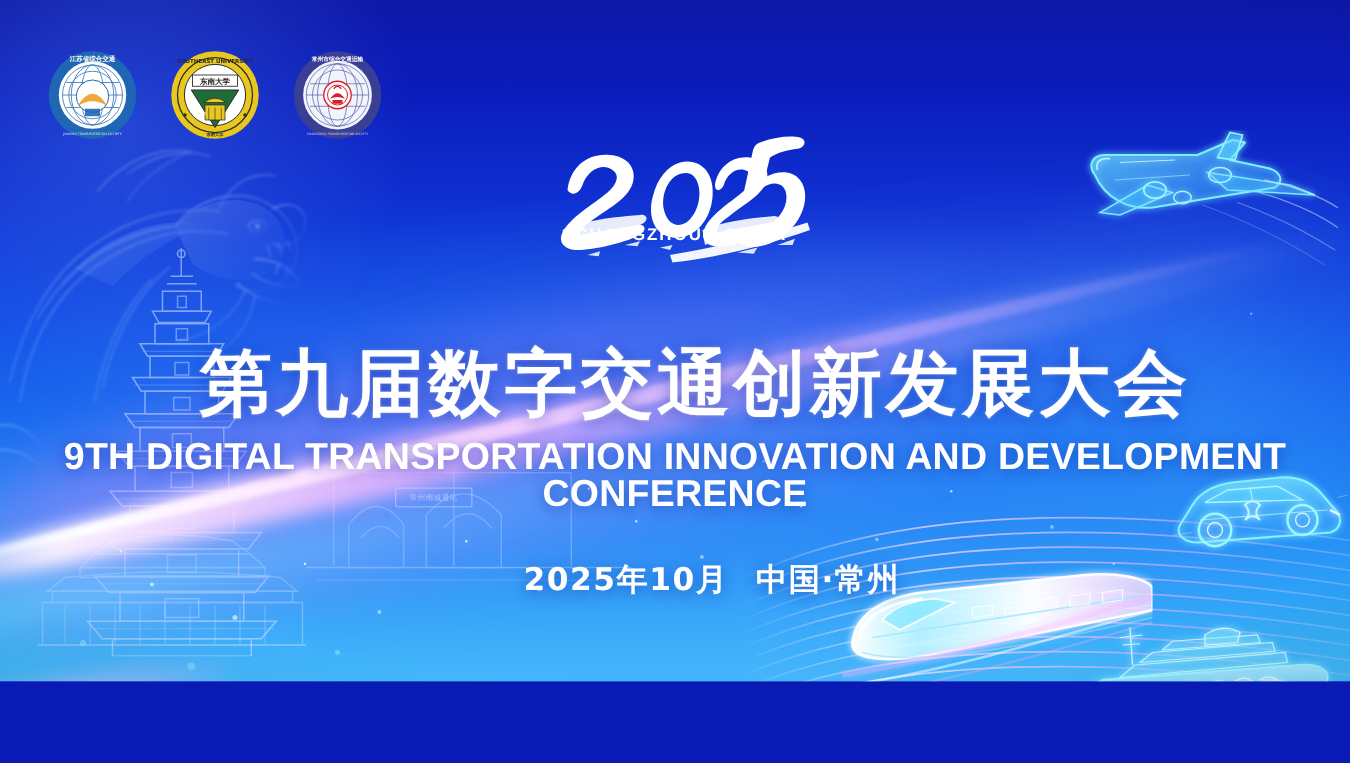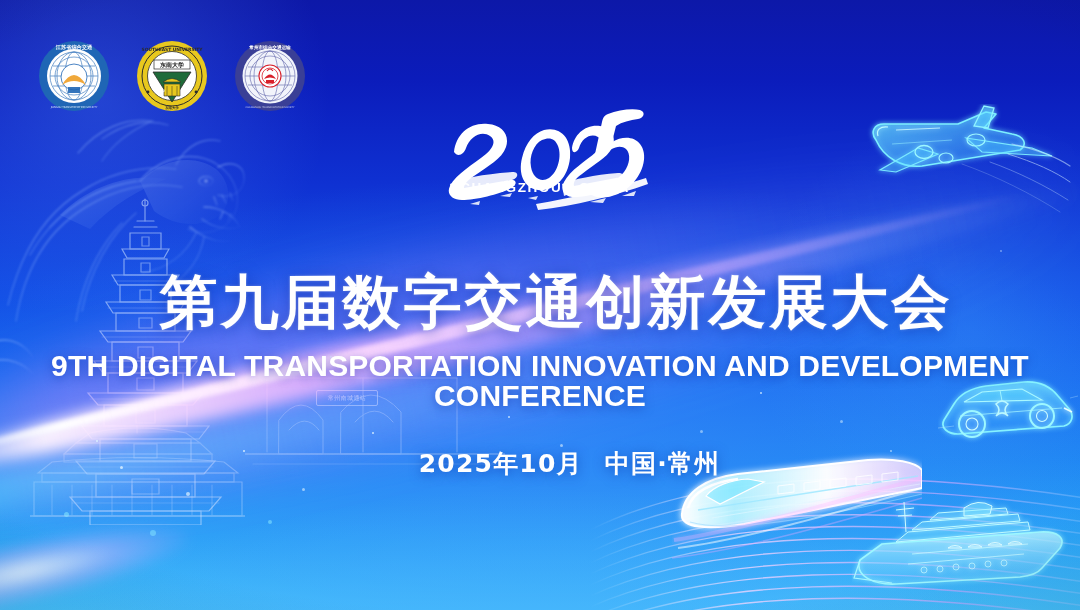--- a/index.html
+++ b/index.html
@@ -1,20 +1,20 @@
 <!DOCTYPE html>
 <html><head>
 <meta charset="utf-8">
 <style>
   * { margin:0; padding:0; box-sizing:border-box; }
   html,body { width:1080px; height:610px; overflow:hidden; background:#0a1ab5; }
   body { font-family:"Liberation Sans","DejaVu Sans",sans-serif; }
 
   #poster{
-    position:relative; width:1080px; height:610px; overflow:hidden;
+    position:relative; width:1080px; height:545px; overflow:hidden;
     background:
       radial-gradient(120% 90% at 50% 118%, rgba(120,225,255,.95) 0%, rgba(70,180,255,.55) 18%, rgba(30,110,240,0) 42%),
       radial-gradient(95% 70% at 50% 72%, rgba(60,140,250,.60) 0%, rgba(25,85,225,0) 62%),
       linear-gradient(180deg,#0d18a8 0%, #0b1cbb 13%, #0f31d2 30%, #1450e6 48%, #1668ee 62%, #1c86f2 76%, #2ba6f6 88%, #46c3fa 100%);
   }
   .layer{ position:absolute; inset:0; }
 
   
   .glow-tl{ position:absolute; left:-160px; top:-120px; width:520px; height:430px;
     background:radial-gradient(circle at 50% 50%, rgba(90,150,255,.30), rgba(90,150,255,0) 68%); }
@@ -95,21 +95,21 @@
   .brush-city{
     position:absolute; left:440px; top:180px; width:210px; text-align:center;
     font-size:13.5px; font-weight:bold; letter-spacing:1.6px; color:#ffffff; z-index:36;
     font-family:"Liberation Sans",sans-serif;
   }
 
   
   .title-block{ position:absolute; left:0; right:0; top:278px; text-align:center; z-index:38; }
   .title-cn{
     font-size:58px; font-weight:bold; color:#ffffff; letter-spacing:3px; line-height:1;
-    font-family:Liberation Mono, monospace;
+    font-family:Liberation Sans, sans-serif;
     text-shadow:0 2px 14px rgba(10,40,160,.55), 0 0 3px rgba(255,255,255,.35);
     padding-left:32px;
   }
   .title-en{
     margin-top:15px; font-size:30px; font-weight:bold; color:#ffffff;
     letter-spacing:.2px; line-height:1; font-family:"Liberation Sans",sans-serif;
     text-shadow:0 2px 10px rgba(10,40,160,.5);
   }
   .meta{
     position:absolute; left:12px; right:0; top:447px; text-align:center; z-index:38;

